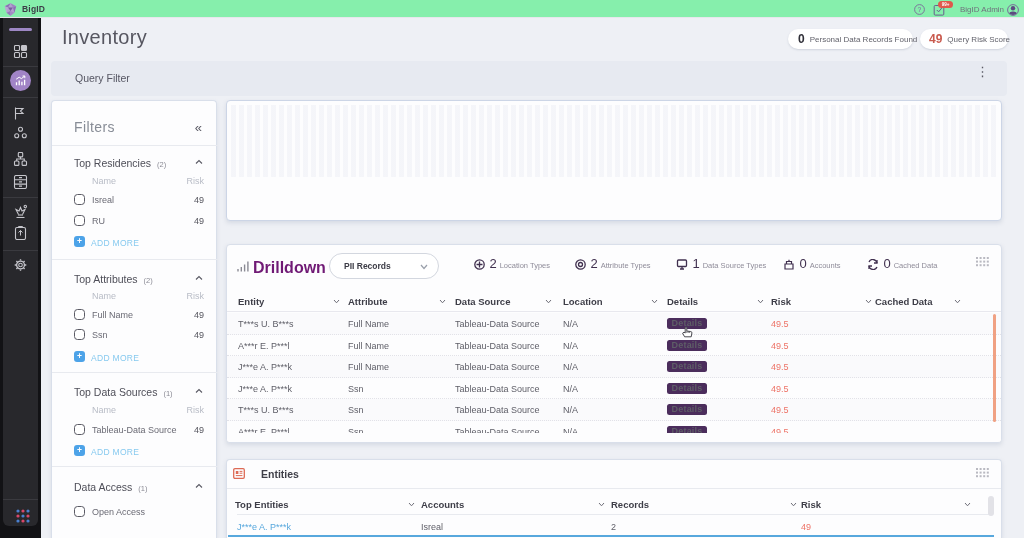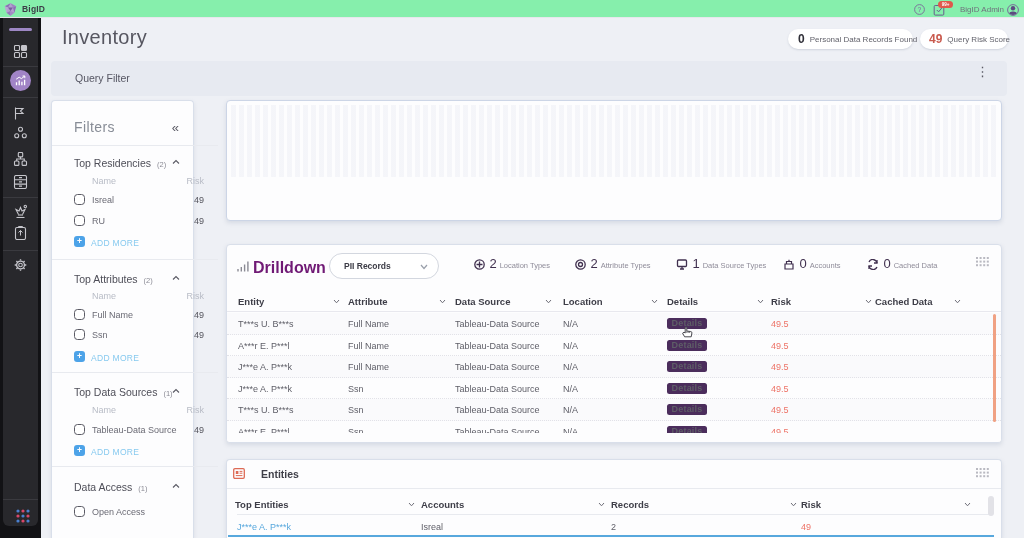--- a/index.html
+++ b/index.html
@@ -31,21 +31,21 @@
   #qsearch .ph { position:absolute; left:13px; top:6px; font-size:9px; color:#9aa0ab; }
   #qsearch .x { position:absolute; right:13px; top:4px; font-size:10px; color:#4a4a52; font-weight:bold; }
   #qdots { position:absolute; right:18px; top:8px; color:#5a5a64; font-size:13px; letter-spacing:0; line-height:6px; text-align:center; }
 
   
   #chartpanel { position:absolute; left:226px; top:100px; width:776px; height:121px; background:#fdfdfe; border:1px solid #ccd5e6; border-radius:4px; box-shadow:0 2px 4px rgba(140,150,175,.25); }
   #chartstripes { position:absolute; left:4px; top:4px; right:4px; height:72px;
      background:repeating-linear-gradient(90deg, #f2f3f8 0px, #f2f3f8 5px, #fdfdfe 5px, #fdfdfe 8px); opacity:.75; }
 
   
-  #filters { position:absolute; left:51px; top:100px; width:143px; height:438px; background:#fdfdfe; border:1px solid #d9dfea; border-bottom:none; border-radius:4px 4px 0 0; box-shadow:0 2px 4px rgba(140,150,175,.2); }
+  #filters { position:absolute; left:51px; top:100px; width:166px; height:438px; background:#fdfdfe; border:1px solid #d9dfea; border-bottom:none; border-radius:4px 4px 0 0; box-shadow:0 2px 4px rgba(140,150,175,.2); }
   #filters h1 { position:absolute; left:22px; top:18px; font-size:14px; font-weight:normal; color:#878c96; letter-spacing:.4px; }
   #filters .collapse { position:absolute; right:14px; top:19px; font-size:13px; color:#5a5a64; }
   .fdiv { position:absolute; left:0; width:166px; height:1px; background:#e8eaef; }
   .fsec-t { position:absolute; left:22px; font-size:10.5px; color:#4e4e58; }
   .fsec-t .cnt { font-size:7.5px; color:#8a8a94; margin-left:3px; }
   .fsec-c { position:absolute; right:13px; width:8px; height:6px; }
   .fnr { position:absolute; left:0; width:166px; font-size:9px; color:#b8bcc6; }
   .fnr .n { position:absolute; left:40px; } .fnr .r { position:absolute; right:14px; }
   .frow { position:absolute; left:0; width:166px; height:12px; }
   .frow .cb { position:absolute; left:22px; top:-0.5px; width:11px; height:11px; border:1.4px solid #5a5a64; border-radius:3.5px; background:#fff; }

